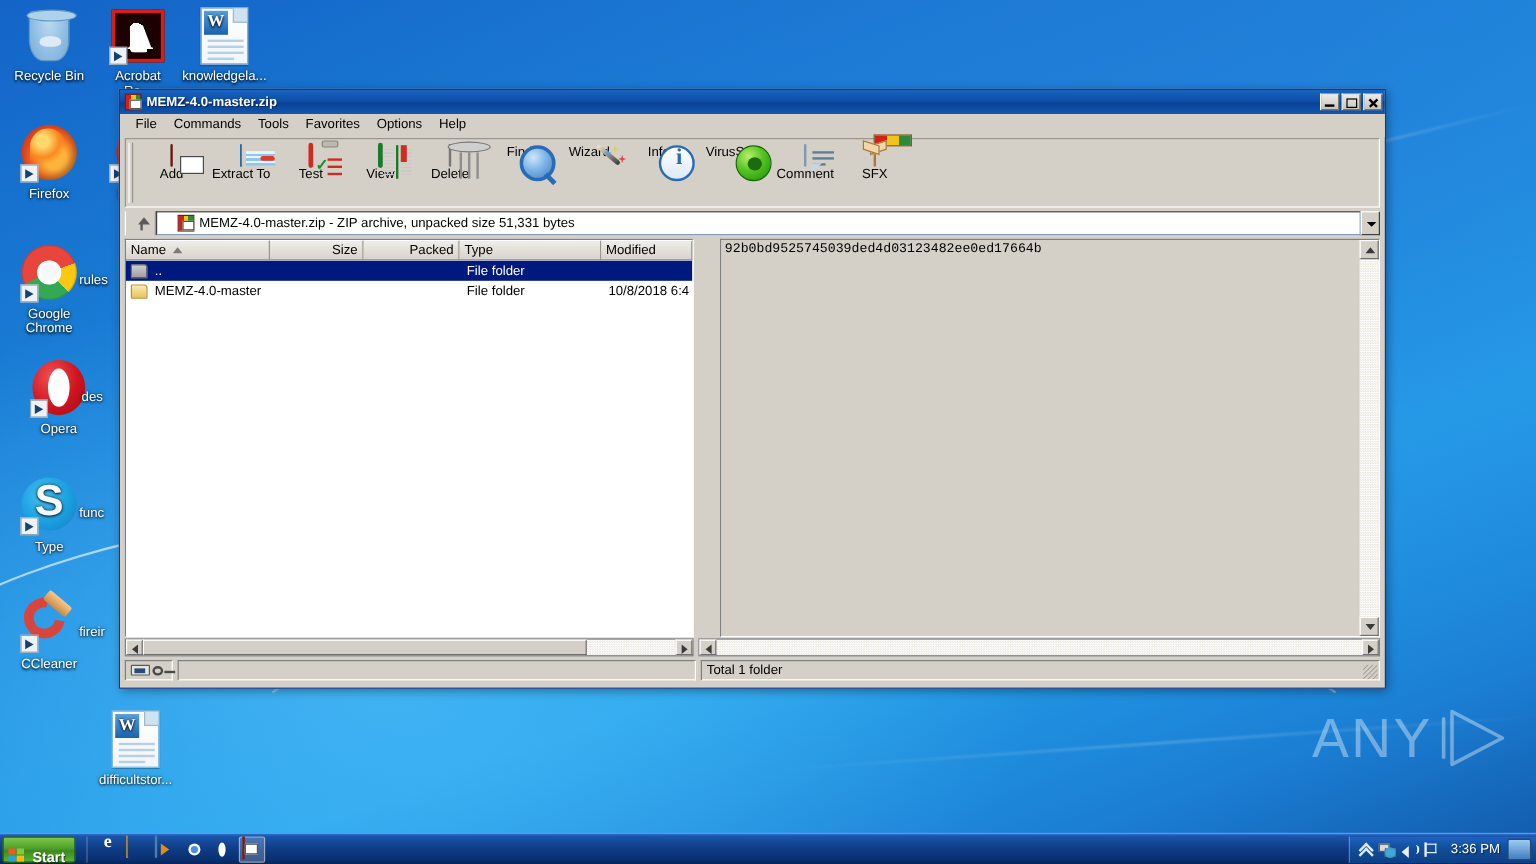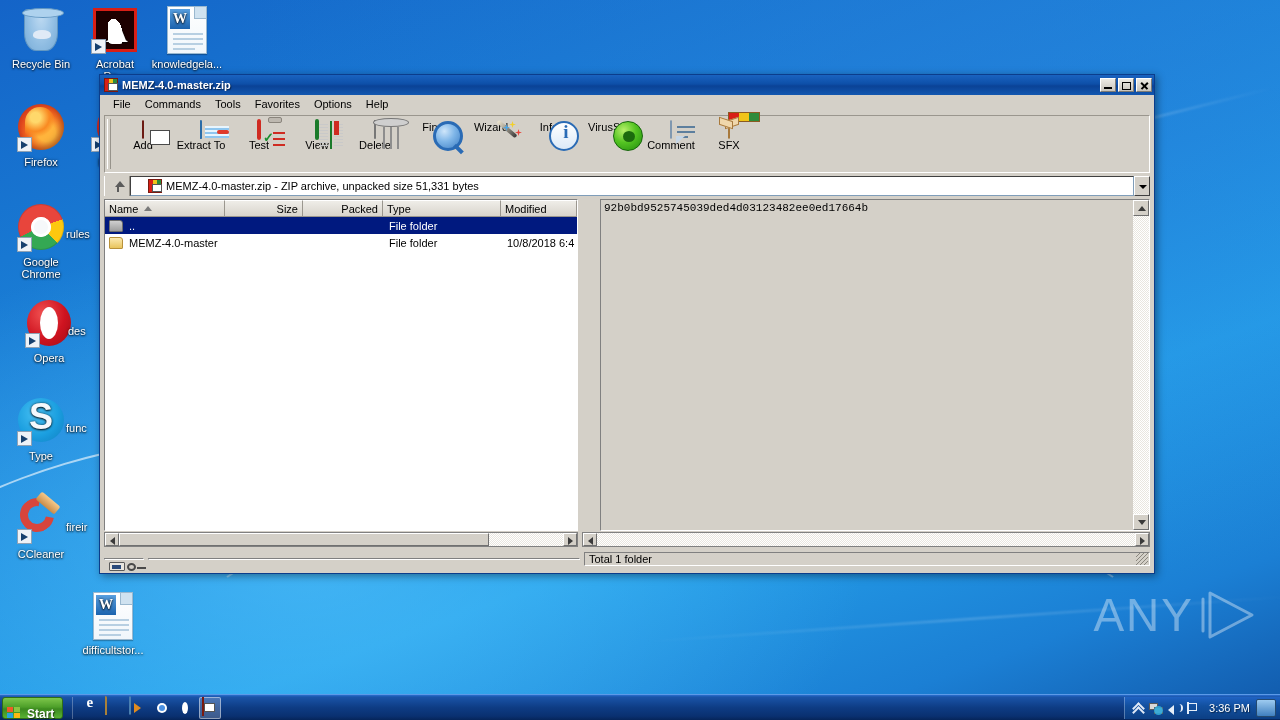--- a/index.html
+++ b/index.html
@@ -311,21 +311,21 @@
       repeating-conic-gradient(#e9e6df 0% 25%, #ffffff 0% 50%) 0 0/2px 2px;
       border:1px solid #808080; }
   .hsb.left { width:474px; }
   .hsb.right { flex:1 1 auto; }
   .hbtn{width:14px;background:#d4d0c8;border:1px solid #fff;border-right-color:#707070;border-bottom-color:#707070;position:relative;cursor:default;flex:0 0 auto;}
   .hbtn.l::after{content:"";position:absolute;left:4px;top:3px;width:0;height:0;border-top:4px solid transparent;border-bottom:4px solid transparent;border-right:5px solid #3a3a3a;}
   .hbtn.r::after{content:"";position:absolute;left:4px;top:3px;width:0;height:0;border-top:4px solid transparent;border-bottom:4px solid transparent;border-left:5px solid #3a3a3a;}
   .hthumb{background:#d4d0c8;border:1px solid #fff;border-right-color:#707070;border-bottom-color:#707070;cursor:default;}
 
   
-  .statusrow{ display:flex; margin: 3px 4px 4px 4px; height:17px; gap:4px;align-items:center;}
+  .statusrow{ display:flex; margin: 3px 4px 4px 4px; height:17px; gap:4px;}
   .st-icons{width:40px;flex:0 0 auto;border:1px solid #808080;border-right-color:#fff;border-bottom-color:#fff;
      background:#d4d0c8; position:relative;}
   .st-drive{position:absolute;left:4px;top:3px;width:16px;height:9px;background:#e9e6df;border:1px solid #5a5a5a;border-radius:1px;}
   .st-drive::after{content:"";position:absolute;left:2px;top:2px;width:9px;height:4px;background:#2a4a7a;}
   .st-key{position:absolute;left:22px;top:4px;width:9px;height:8px;border:2px solid #4a4a4a;border-radius:50%;}
   .st-key::after{content:"";position:absolute;left:8px;top:2px;width:9px;height:2px;background:#4a4a4a;}
   .st-left{width:432px;flex:0 0 auto;border:1px solid #808080;border-right-color:#fff;border-bottom-color:#fff;background:#d4d0c8;}
   .st-right{flex:1 1 auto;border:1px solid #808080;border-right-color:#fff;border-bottom-color:#fff;background:#d4d0c8;
      display:flex;align-items:center;padding-left:4px;position:relative;}
   .st-right .txt{font-size:11px;color:#000;}

